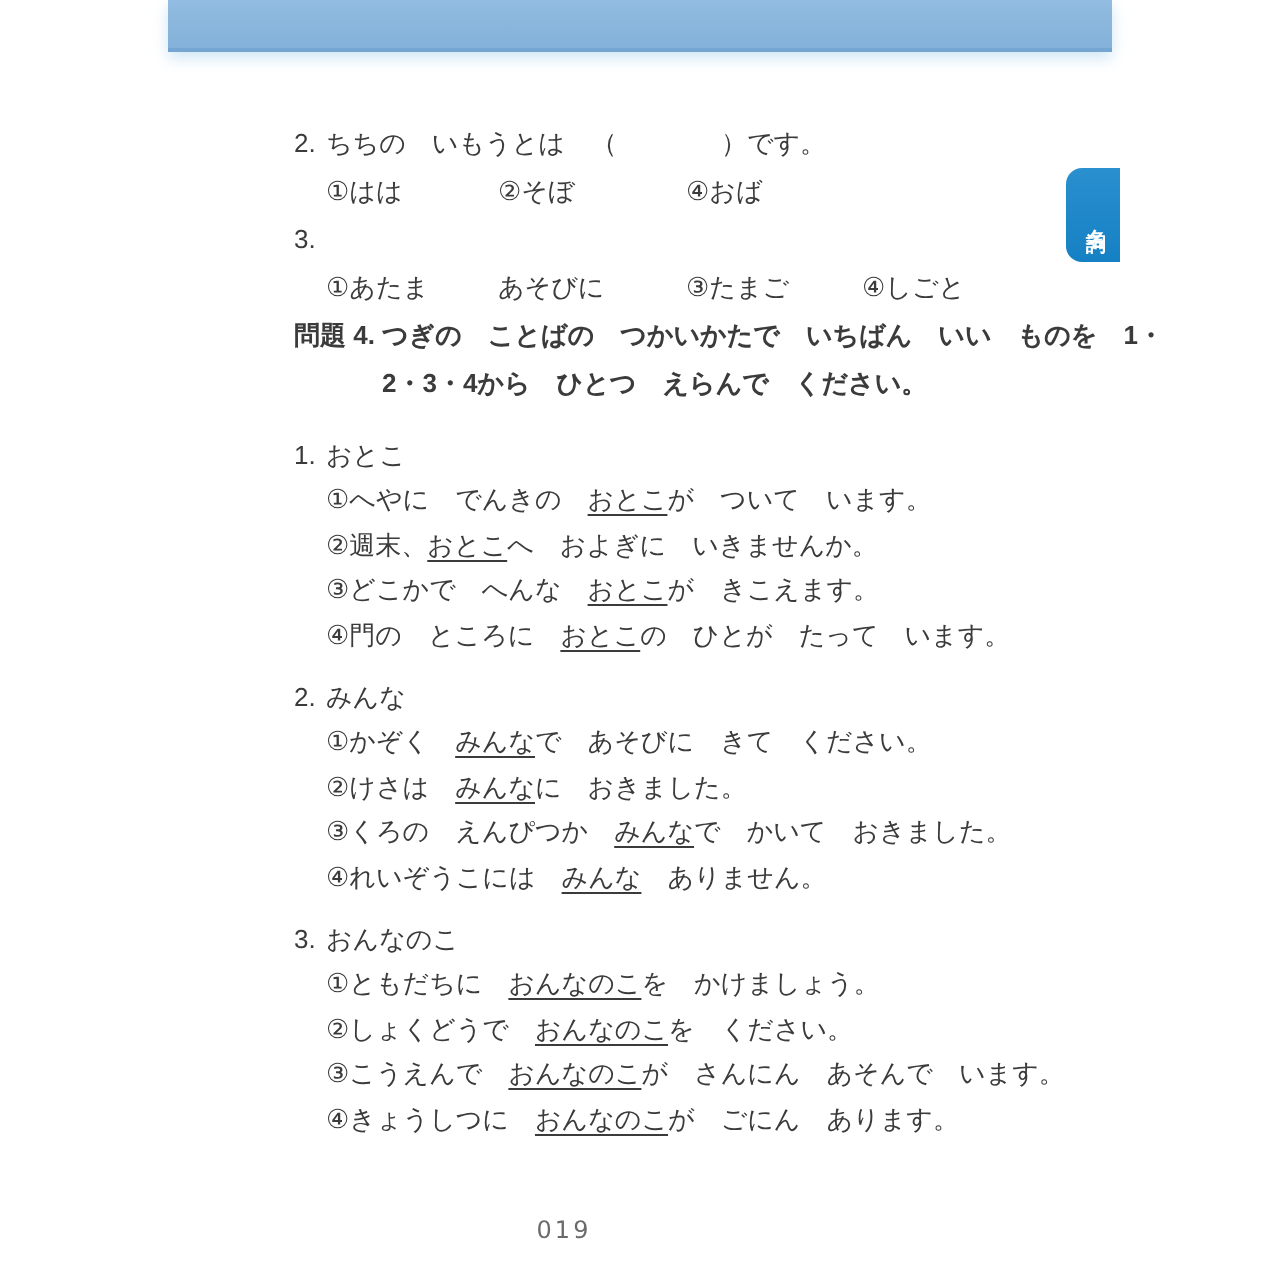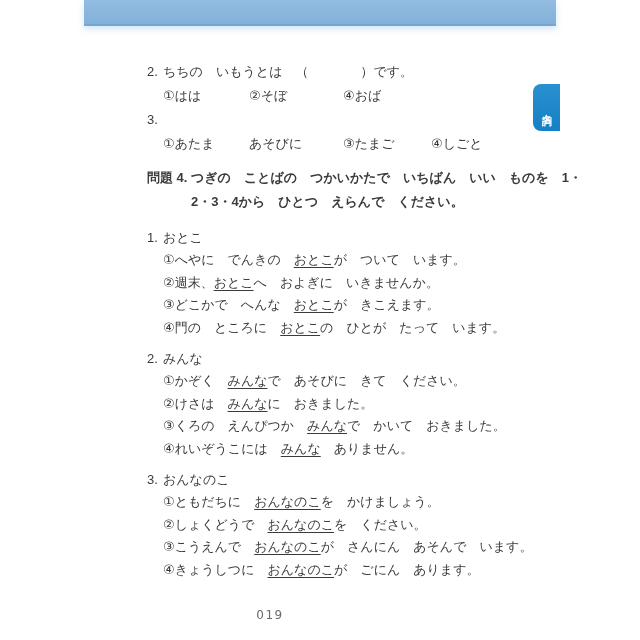--- a/index.html
+++ b/index.html
@@ -35,34 +35,34 @@
     white-space:nowrap;
   }
 
   .q-line{display:flex;}
   .q-num{width:16px;flex:0 0 16px;}
   .opts{
     display:grid;grid-template-columns:86px 94px 88px auto;
     margin-left:16px;
   }
 
-  .mondai{display:flex;font-weight:bold;margin-top:10px;line-height:24px;}
+  .mondai{display:flex;font-weight:bold;line-height:24px;}
   .mondai-label{flex:0 0 44px;}
 
   .usage-head{display:flex;margin-top:8px;line-height:23px;}
   .sentences{margin-left:16px;line-height:22.5px;font-size:13px;}
   .sentence{white-space:nowrap;}
   .uline{
     text-decoration:underline;
     text-underline-offset:3px;
     text-decoration-thickness:1px;
   }
 
   .page-number{
-    position:absolute;left:0;top:608px;width:540px;
+    position:absolute;left:12px;top:608px;width:540px;
     text-align:center;font-size:12px;color:#6b6b6b;
     letter-spacing:1.5px;font-family:"DejaVu Sans","Liberation Sans",sans-serif;
   }
 </style>
 </head>
 <body>
 
 <div class="page">
 
   <div class="header-bar"></div>

